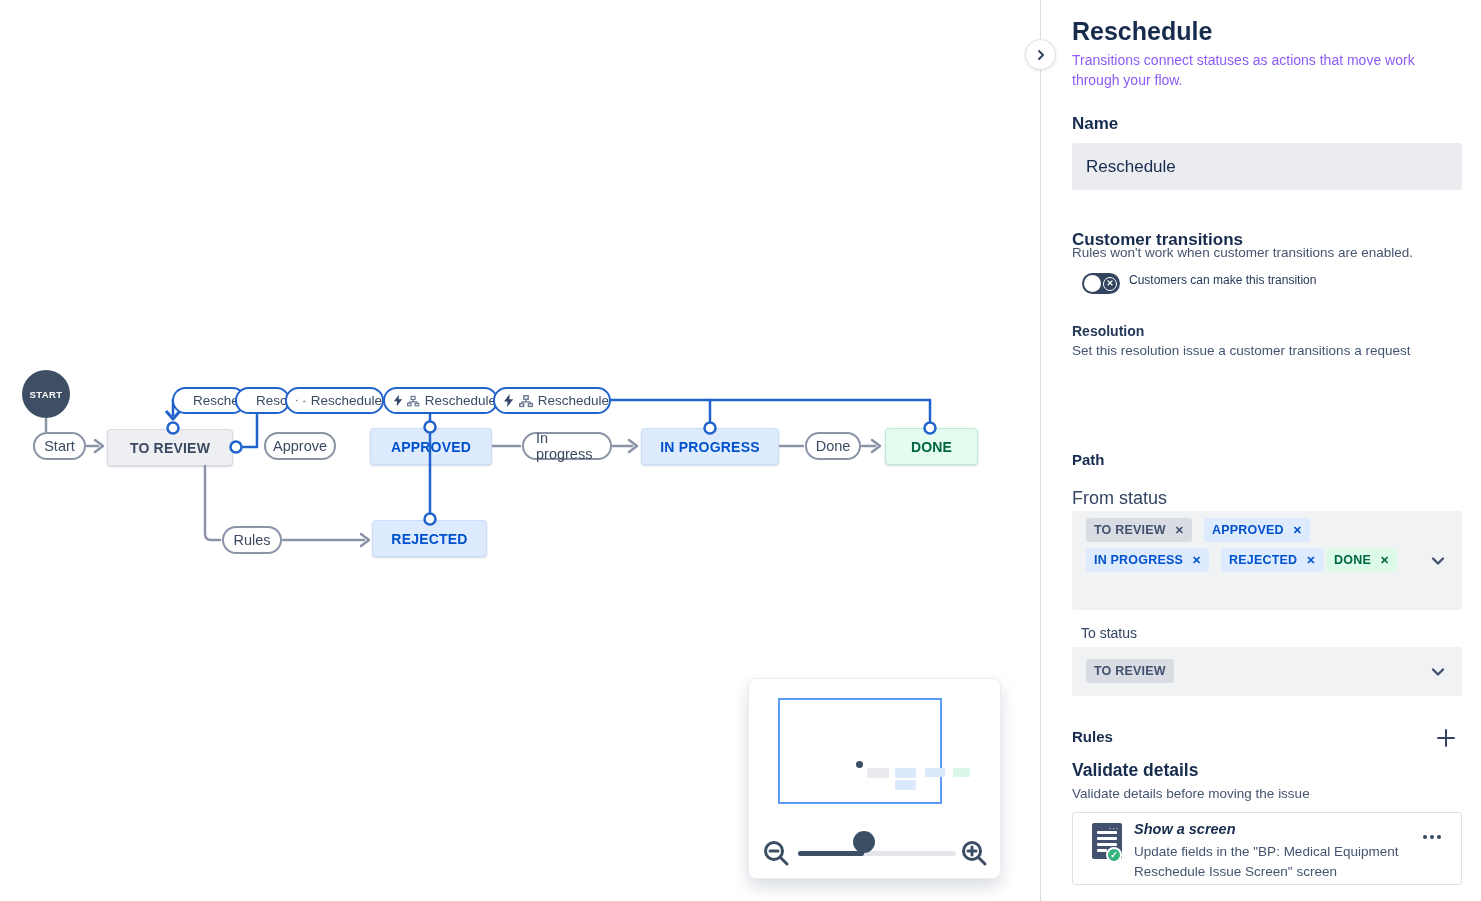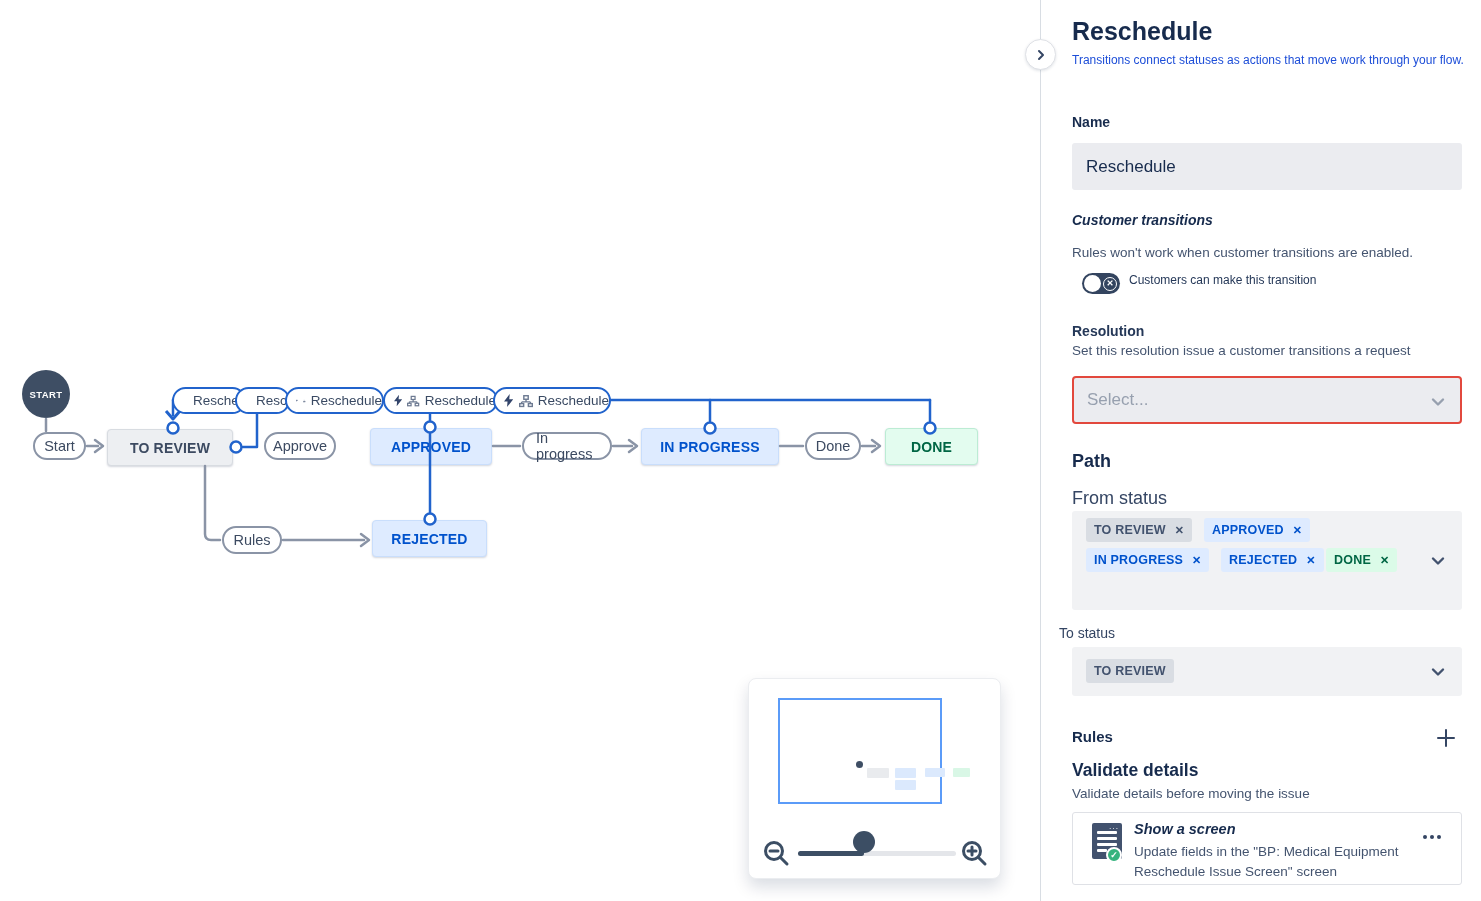--- a/index.html
+++ b/index.html
@@ -61,57 +61,57 @@
   .mthumb { position:absolute; left:104px; top:152px; width:22px; height:22px; border-radius:50%; background:#3c4e64; }
 
   
   .panel { position:absolute; left:1040px; top:0; width:441px; height:901px;
     background:#fff; border-left:1px solid #d8dde3; }
   .panel .abs { position:absolute; }
   .collapse-btn { position:absolute; left:-16px; top:39px; width:31px; height:31px; z-index:10;
     border-radius:50%; background:#fff; border:1px solid #dfe1e6;
     box-shadow:0 1px 3px rgba(9,30,66,.12); display:flex; align-items:center; justify-content:center; }
   .p-title { left:31px; top:17px; font-size:25px; font-weight:bold; }
-  .p-desc  { left:31px; top:50px; width:392px; font-size:12px; color:#1d4ed8; line-height:20px; }
-  .lbl-bold { font-size:14px; font-weight:bold; color:#172b4d; }
+  .p-desc  { left:31px; top:50px; width:392px; font-size:14px; color:#8b5cf6; line-height:20px; }
+  .lbl-bold { font-size:17px; font-weight:bold; color:#172b4d; }
   .lbl-med  { font-size:14px; font-weight:600; color:#253858; }
   .lbl-note { font-size:13.5px; color:#44546f; }
   .name-label { left:31px; top:114px; }
   .name-input { left:31px; top:143px; width:390px; height:47px; background:#ebecf0; border:none;
     border-radius:3px; font-size:17px; color:#172b4d; padding:0 14px;
     font-family:"Liberation Sans", sans-serif; }
-  .ct-label { left:31px; top:212px;font-style:italic; }
+  .ct-label { left:31px; top:230px; }
   .ct-note  { left:31px; top:245px;text-align:right; }
   .toggle { left:41px; top:273px; width:38px; height:21px; border-radius:11px; background:#33445f; }
   .toggle .knob { position:absolute; left:2px; top:2px; width:17px; height:17px; border-radius:50%; background:#fff; }
   .toggle .xmark { position:absolute; right:3px; top:3.5px; width:14px; height:14px; border:1.5px solid #fff;
     border-radius:50%; color:#fff; font-size:8.5px; font-weight:bold; line-height:11px; text-align:center; }
   .toggle-label { left:88px; top:273px; font-size:12px; color:#253858; }
   .res-label { left:31px; top:323px; }
   .res-note  { left:31px; top:343px; }
   .res-select { left:31px; top:376px; width:390px; height:48px; background:#ebecf0;
     border:2px solid #e2483d; border-radius:4px; }
   .res-placeholder { position:absolute; left:13px; top:12px; font-size:17px; color:#97a0af; }
   .sel-chevron { position:absolute; right:14px; top:16px; }
-  .path-label { left:31px; top:451px; font-size:18px; }
+  .path-label { left:31px; top:451px; font-size:15px; }
   .from-label { left:31px; top:488px; font-size:18px; color:#344563; }
   .multi { left:31px; top:511px; width:390px; height:99px; background:#f1f2f4; border-radius:3px; }
   .schip { position:absolute; height:24px; border-radius:3px; display:flex; align-items:center;
     padding:0 8px; font-size:12.5px; font-weight:bold; letter-spacing:.2px; gap:9px; }
   .schip .x { font-size:11px; font-weight:bold; cursor:pointer; }
   .schip.gray  { background:#d9dde3; color:#42526e; }
   .schip.blue  { background:#deebff; color:#0052cc; }
   .schip.green { background:#dbfbe8; color:#006644; }
   .fs1 { left:14px;  top:7px;  }
   .fs2 { left:132px; top:7px;  }
   .fs3 { left:14px;  top:37px; }
   .fs4 { left:149px; top:37px; }
   .fs5 { left:254px; top:37px; }
   .multi-chevron { position:absolute; right:16px; top:42px; }
-  .to-label { left:18px; top:625px; font-size:14px; color:#344563; }
+  .to-label { left:40px; top:625px; font-size:14px; color:#344563; }
   .to-select { left:31px; top:647px; width:390px; height:49px; background:#f1f2f4; border-radius:3px; }
   .to-chip { left:14px; top:12px; }
   .to-chevron { position:absolute; right:16px; top:17px; }
   .rules-label { left:31px; top:728px; font-size:15px; }
   .add-rule { left:389px; top:722px; width:32px; height:32px; display:flex; align-items:center;
     justify-content:center; cursor:pointer; }
   .validate-title { left:31px; top:760px; font-size:17.5px; font-weight:bold; }
   .validate-sub   { left:31px; top:786px; }
   .rule-card { left:31px; top:812px; width:390px; height:73px; background:#fff;
     border:1px solid #dfe1e6; border-radius:3px; }
@@ -298,28 +298,20 @@
     <div class="abs lbl-note ct-note">Rules won't work when customer transitions are enabled.</div>
 
     <div class="abs toggle">
       <div class="knob"></div>
       <div class="xmark">✕</div>
     </div>
     <div class="abs toggle-label">Customers can make this transition</div>
 
     <div class="abs lbl-med res-label">Resolution</div>
     <div class="abs lbl-note res-note">Set this resolution issue a customer transitions a request</div>
-    <div class="abs res-select">
-      <span class="res-placeholder">Select...</span>
-      <span class="sel-chevron">
-        <svg width="16" height="12" viewBox="0 0 16 12" fill="none" stroke="#97a0af" stroke-width="2.4" stroke-linecap="round" stroke-linejoin="round">
-            <path d="M3 3.5 L8 8.5 L13 3.5"></path>
-          </svg>
-      </span>
-    </div>
 
     <div class="abs lbl-bold path-label">Path</div>
     <div class="abs from-label">From status</div>
 
     <div class="abs multi">
       <div class="schip gray fs1">
         <span>TO REVIEW</span>
         <span class="x">✕</span>
       </div>
       <div class="schip blue fs2">

